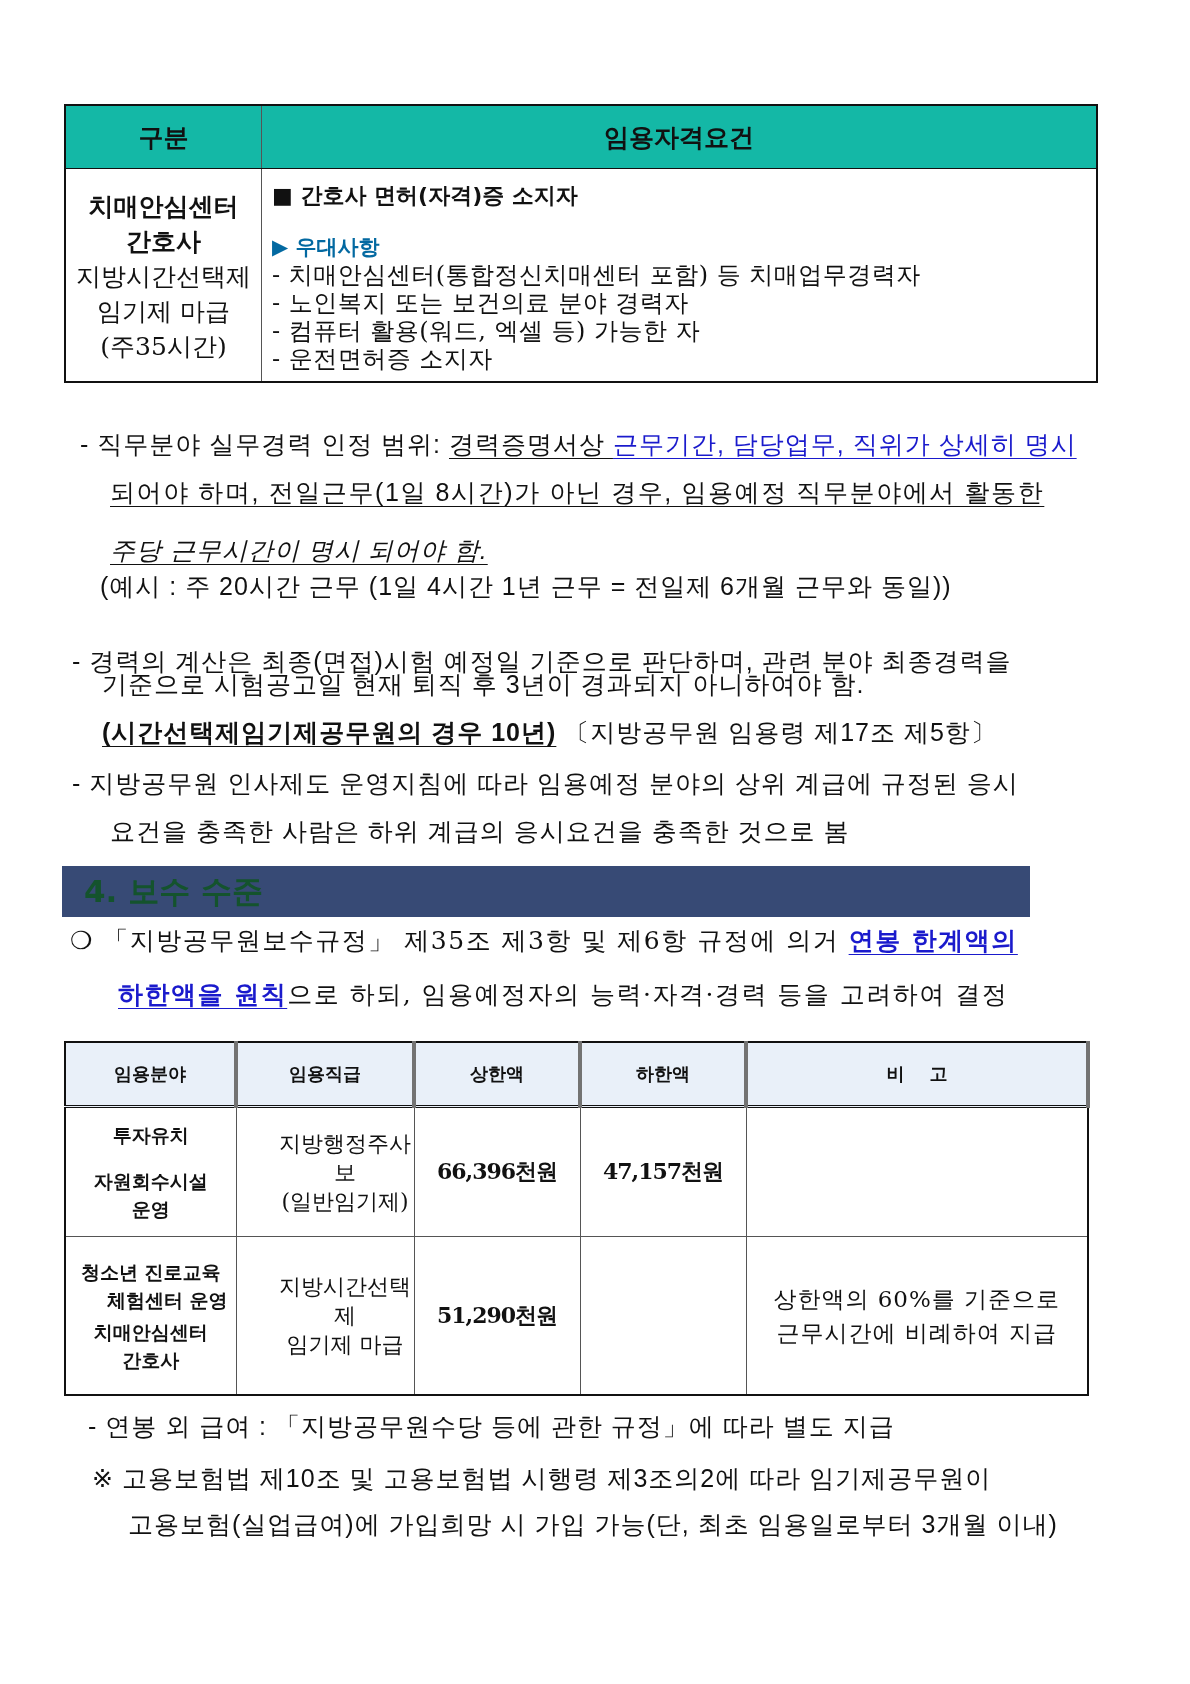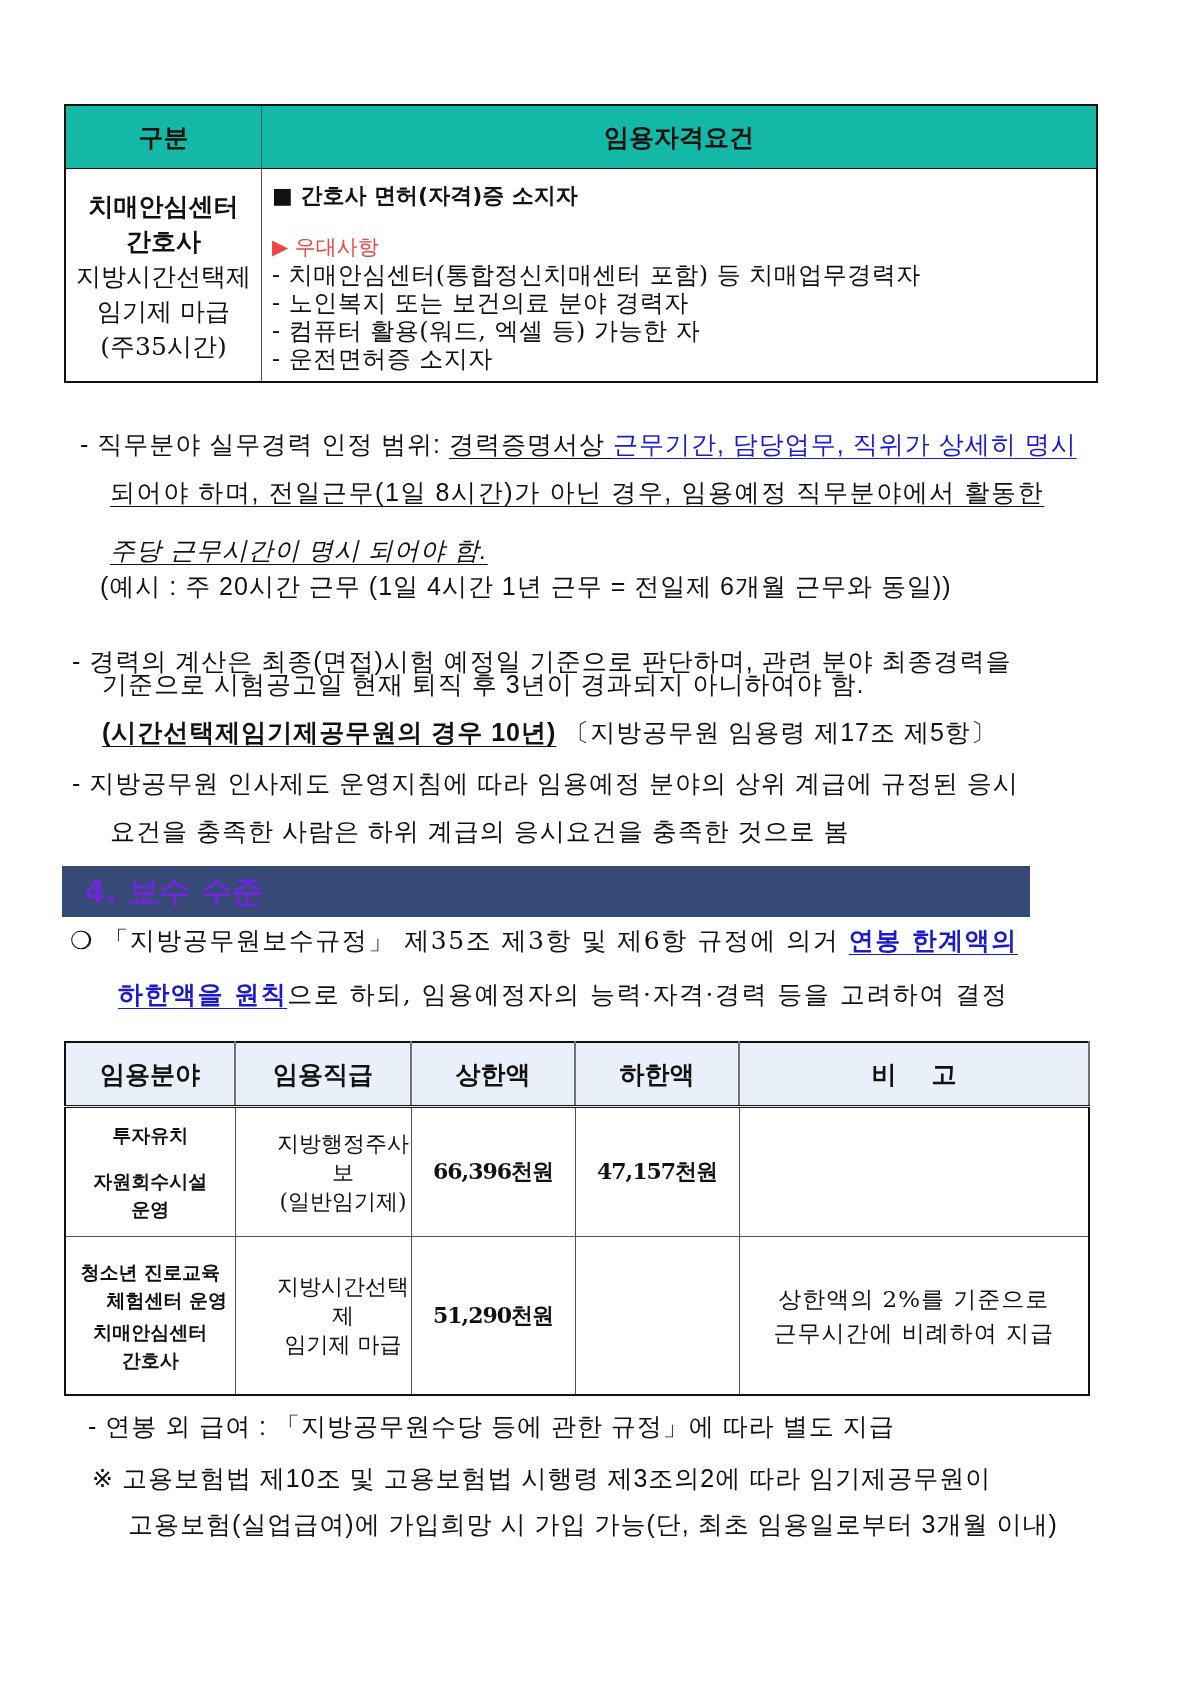--- a/index.html
+++ b/index.html
@@ -16,36 +16,36 @@
   #t1 { left:64px; top:104px; width:1034px; border:2.5px solid #111; }
   #t1 th { background:#14b8a6; height:60px; font-family:"DejaVu Sans","Liberation Sans",sans-serif;
            font-weight:bold; font-size:25px; border-bottom:1.5px solid #111; }
   #t1 th.c1 { width:193px; border-right:1px solid #555; }
   #t1 td { vertical-align:top; }
   #t1 td.c1 { border-right:1px solid #555; text-align:center; vertical-align:middle;
               font-size:25px; line-height:35px; padding-top:4px; }
   #t1 td.c2 { padding:6px 10px 8px 10px; font-size:21px; }
   .req-main { font-family:"DejaVu Sans","Liberation Sans",sans-serif; font-weight:bold; font-size:22px;
               margin-top:6px; margin-bottom:22px; }
-  .pref-head { color:#ef4444; font-size:21px; line-height:28px; }
+  .pref-head { color:#0369a1; font-size:21px; line-height:28px;font-weight:bold; }
   .pref-item { font-size:24px; line-height:28px; letter-spacing:0.5px; }
 
   
   .para { font-family:"Liberation Sans","DejaVu Sans",sans-serif; font-size:25px; letter-spacing:1px;
           white-space:nowrap; }
 
   
   #sec-bar { left:62px; top:866px; width:968px; height:51px; background:#374a75; }
-  #sec-title { left:84px; top:866px; height:59px; line-height:51px; color:#6d28d9;
+  #sec-title { left:84px; top:866px; height:59px; line-height:51px; color:#14532d;
                font-family:"DejaVu Sans","Liberation Sans",sans-serif; font-weight:bold; font-size:31px; }
 
   
   #t2 { left:64px; top:1041px; width:1026px; border:2.5px solid #111; }
   #t2 th { background:#e9f0f9; height:60px; font-family:"DejaVu Sans","Liberation Sans",sans-serif;
-           font-weight:bold; font-size:25px; border-bottom:3px double #111; border-right:2px solid #737373; }
+           font-weight:bold; font-size:18px; border-bottom:3px double #111; border-right:4px solid #737373; }
   #t2 td { border-right:1px solid #555; text-align:center; vertical-align:middle; font-size:22px; }
   #t2 tr.r1 td { height:126px; border-bottom:1px solid #555; }
   #t2 tr.r2 td { height:155px; }
   .field-bold { font-family:"DejaVu Sans","Liberation Sans",sans-serif; font-weight:bold; font-size:19px; line-height:28px; }
   .money { font-weight:bold; font-size:25px; letter-spacing:-1px; }
   .rank { font-size:22px; line-height:29px;margin-left:40px; }
   .note { font-size:23px; line-height:34px; letter-spacing:1px; }
 </style>
 </head>
 <body>
@@ -130,21 +130,21 @@
       <div class="field-bold">치매안심센터</div>
       <div class="field-bold">간호사</div>
     </td>
     <td>
       <div class="rank">지방시간선택제</div>
       <div class="rank">임기제 마급</div>
     </td>
     <td class="money">51,290천원</td>
     <td class="money"></td>
     <td style="border-right:none;">
-      <div class="note">상한액의 2%를 기준으로</div>
+      <div class="note">상한액의 60%를 기준으로</div>
       <div class="note">근무시간에 비례하여 지급</div>
     </td>
   </tr>
 </tbody>
   </table>
 
 <div class="abs para" style="left:88px; top:1410px;">- 연봉 외 급여 : 「지방공무원수당 등에 관한 규정」에 따라 별도 지급</div>
 <div class="abs para" style="left:92px; top:1462px;">※  고용보험법 제10조 및 고용보험법 시행령 제3조의2에 따라 임기제공무원이</div>
 <div class="abs para" style="left:128px; top:1508px;">고용보험(실업급여)에 가입희망 시 가입 가능(단, 최초 임용일로부터 3개월 이내)</div>
 

